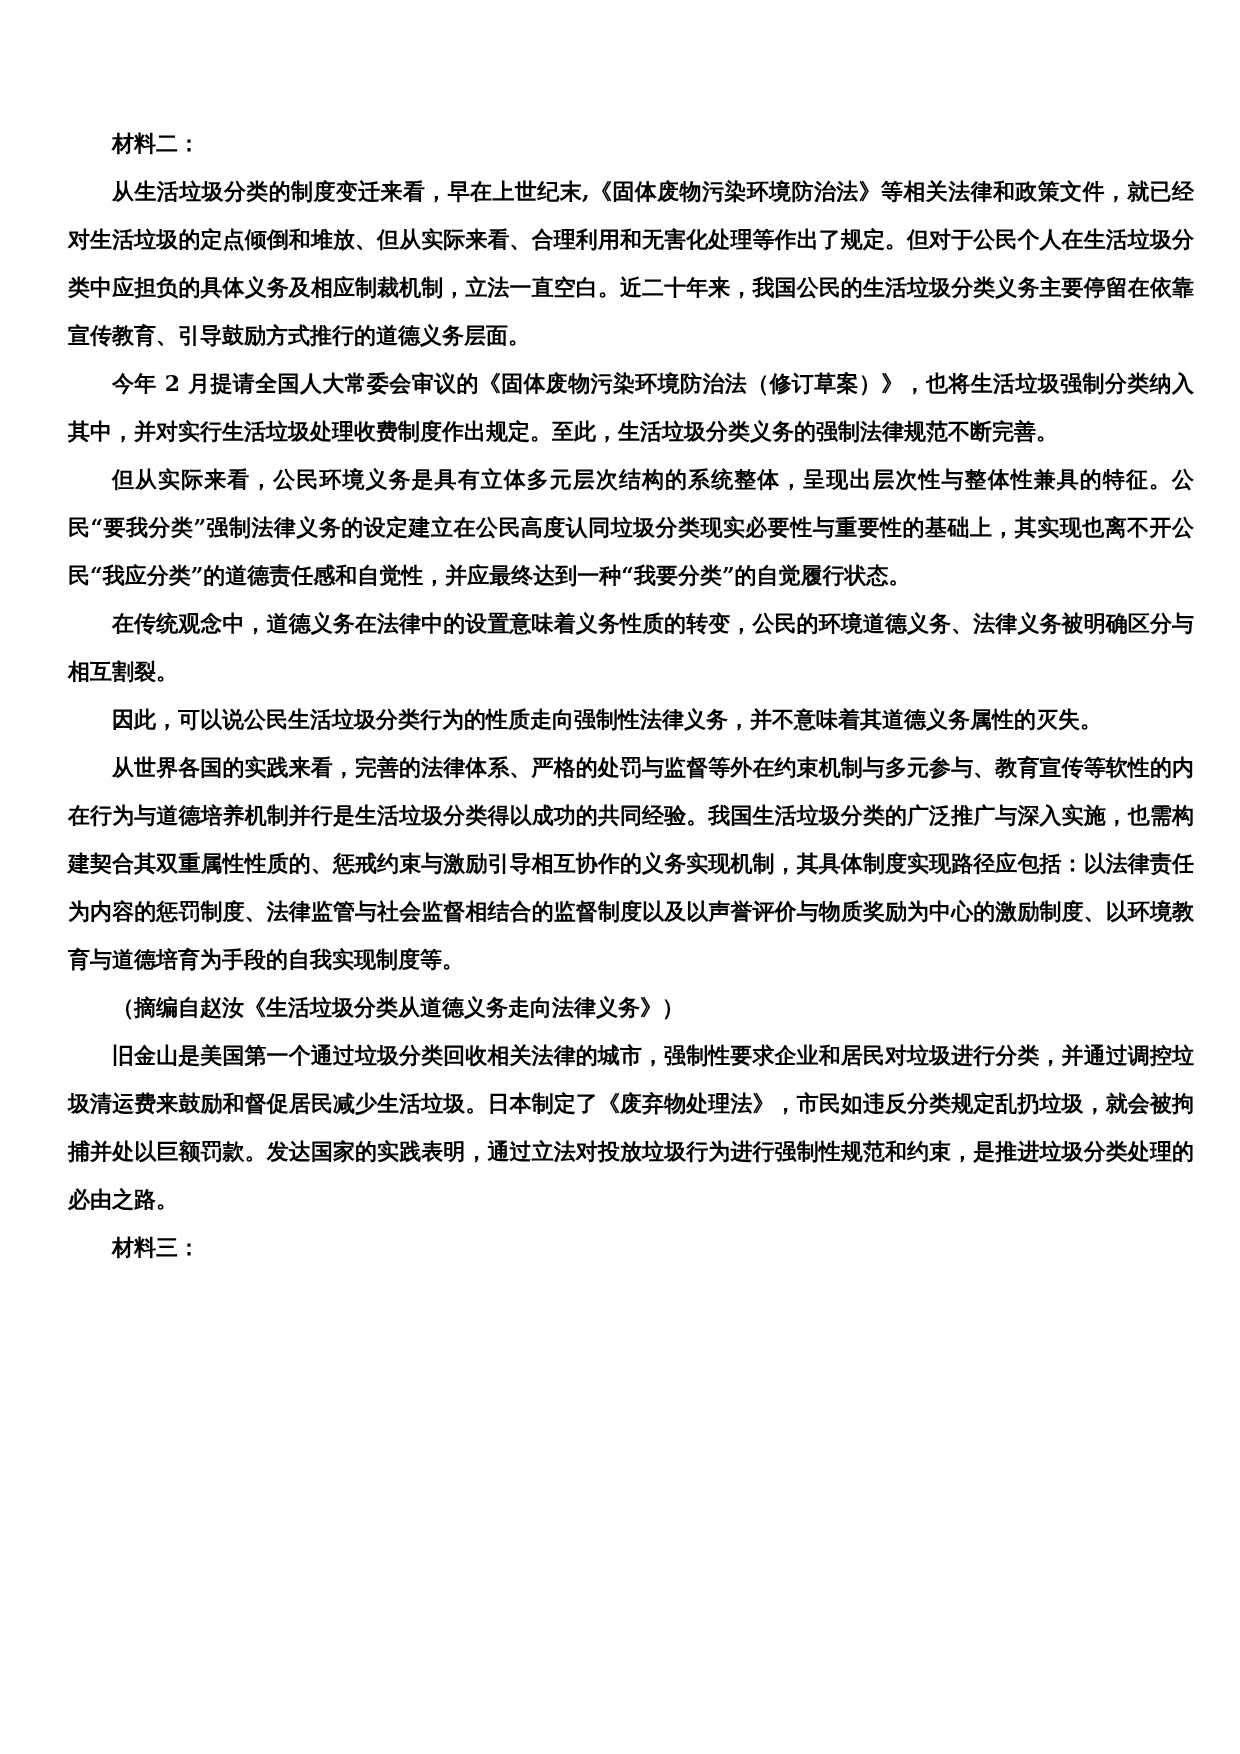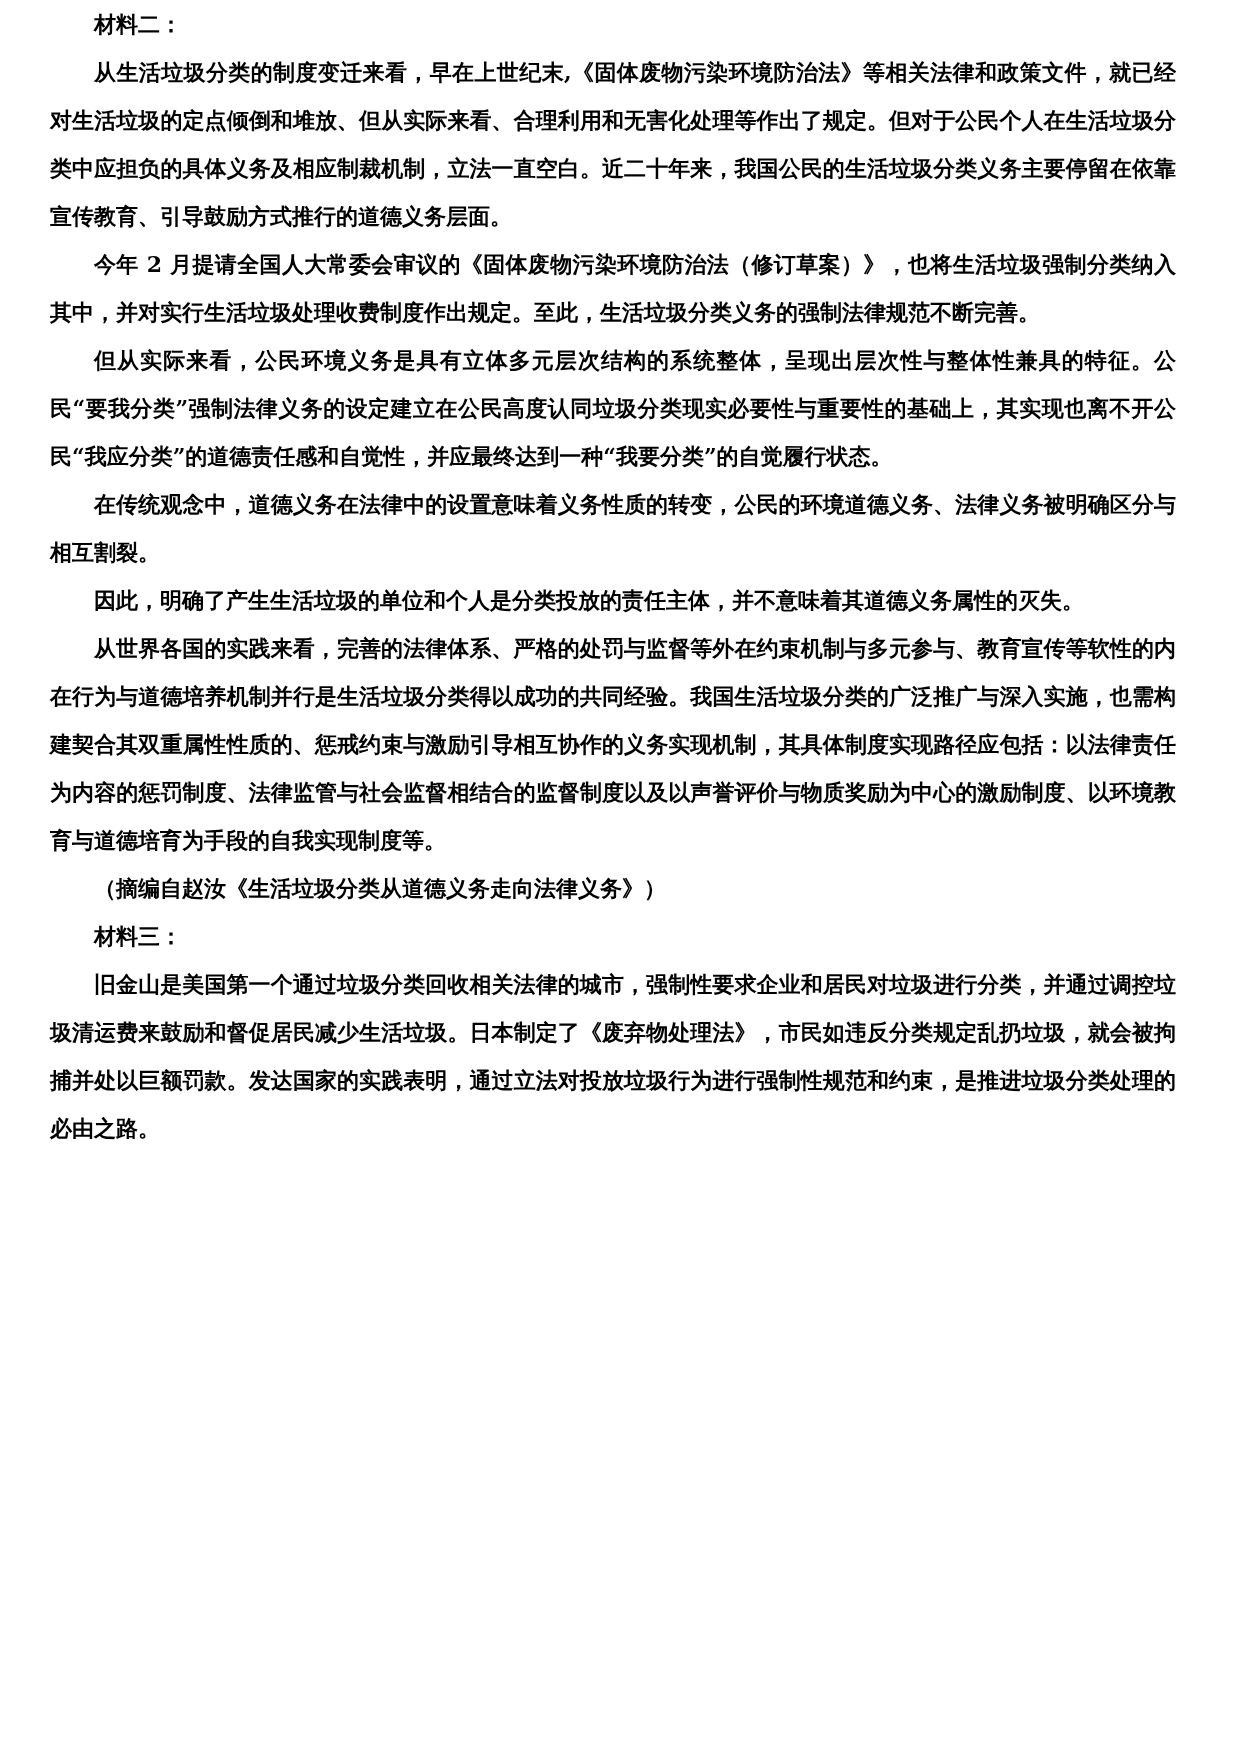--- a/index.html
+++ b/index.html
@@ -12,23 +12,24 @@
     width: 1240px;
     height: 1754px;
     background: #ffffff;
     overflow: hidden;
     font-family: "DejaVu Serif", serif;
     font-weight: bold;
     color: #000000;
   }
   .content {
     position: absolute;
-    left: 50px;
+    left: 68px;
     top: 0;
     width: 1126px;
+    padding-top: 119px;
     box-sizing: content-box;
   }
   p.doc {
     margin: 0;
     padding: 0;
     font-size: 22px;
     line-height: 48px;
     text-align: justify;
     text-align-last: left;
     text-justify: inter-character;
@@ -46,25 +47,25 @@
 
     <p class="doc">从生活垃圾分类的制度变迁来看，早在上世纪末,《固体废物污染环境防治法》等相关法律和政策文件，就已经对生活垃圾的定点倾倒和堆放、但从实际来看、合理利用和无害化处理等作出了规定。但对于公民个人在生活垃圾分类中应担负的具体义务及相应制裁机制，立法一直空白。近二十年来，我国公民的生活垃圾分类义务主要停留在依靠宣传教育、引导鼓励方式推行的道德义务层面。</p>
 
     <p class="doc">今年 2 月提请全国人大常委会审议的《固体废物污染环境防治法（修订草案）》，也将生活垃圾强制分类纳入其中，并对实行生活垃圾处理收费制度作出规定。至此，生活垃圾分类义务的强制法律规范不断完善。</p>
 
     <p class="doc">但从实际来看，公民环境义务是具有立体多元层次结构的系统整体，呈现出层次性与整体性兼具的特征。公民“要我分类”强制法律义务的设定建立在公民高度认同垃圾分类现实必要性与重要性的基础上，其实现也离不开公民“我应分类”的道德责任感和自觉性，并应最终达到一种“我要分类”的自觉履行状态。</p>
 
     <p class="doc">在传统观念中，道德义务在法律中的设置意味着义务性质的转变，公民的环境道德义务、法律义务被明确区分与相互割裂。</p>
 
 
-    <p class="doc">因此，明确了产生生活垃圾的单位和个人是分类投放的责任主体，并不意味着其道德义务属性的灭失。</p>
+    <p class="doc">因此，可以说公民生活垃圾分类行为的性质走向强制性法律义务，并不意味着其道德义务属性的灭失。</p>
 
     <p class="doc">从世界各国的实践来看，完善的法律体系、严格的处罚与监督等外在约束机制与多元参与、教育宣传等软性的内在行为与道德培养机制并行是生活垃圾分类得以成功的共同经验。我国生活垃圾分类的广泛推广与深入实施，也需构建契合其双重属性性质的、惩戒约束与激励引导相互协作的义务实现机制，其具体制度实现路径应包括：以法律责任为内容的惩罚制度、法律监管与社会监督相结合的监督制度以及以声誉评价与物质奖励为中心的激励制度、以环境教育与道德培育为手段的自我实现制度等。</p>
 
     <p class="doc">（摘编自赵汝《生活垃圾分类从道德义务走向法律义务》）</p>
 
+    <p class="doc">旧金山是美国第一个通过垃圾分类回收相关法律的城市，强制性要求企业和居民对垃圾进行分类，并通过调控垃圾清运费来鼓励和督促居民减少生活垃圾。日本制定了《废弃物处理法》，市民如违反分类规定乱扔垃圾，就会被拘捕并处以巨额罚款。发达国家的实践表明，通过立法对投放垃圾行为进行强制性规范和约束，是推进垃圾分类处理的必由之路。</p>
+
     <p class="doc">材料三：</p>
-
-    <p class="doc">旧金山是美国第一个通过垃圾分类回收相关法律的城市，强制性要求企业和居民对垃圾进行分类，并通过调控垃圾清运费来鼓励和督促居民减少生活垃圾。日本制定了《废弃物处理法》，市民如违反分类规定乱扔垃圾，就会被拘捕并处以巨额罚款。发达国家的实践表明，通过立法对投放垃圾行为进行强制性规范和约束，是推进垃圾分类处理的必由之路。</p>
 
 
   </div>
 </div>
 
 </body></html>

